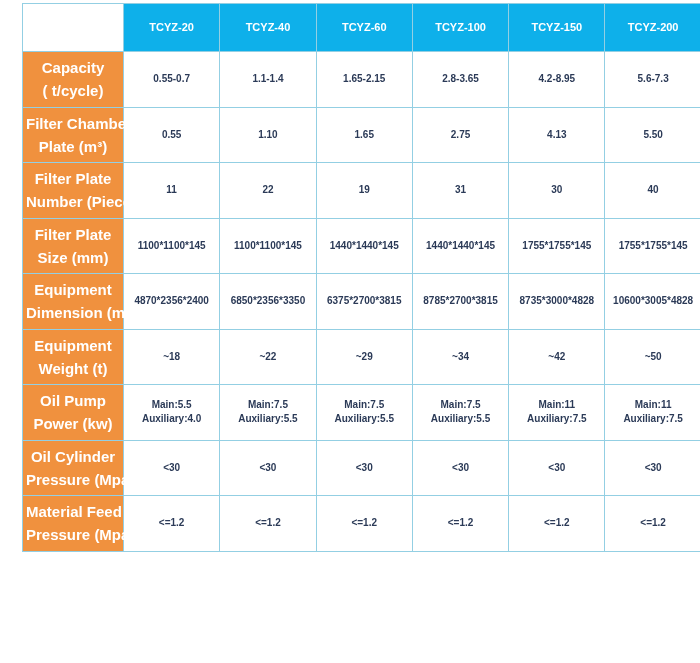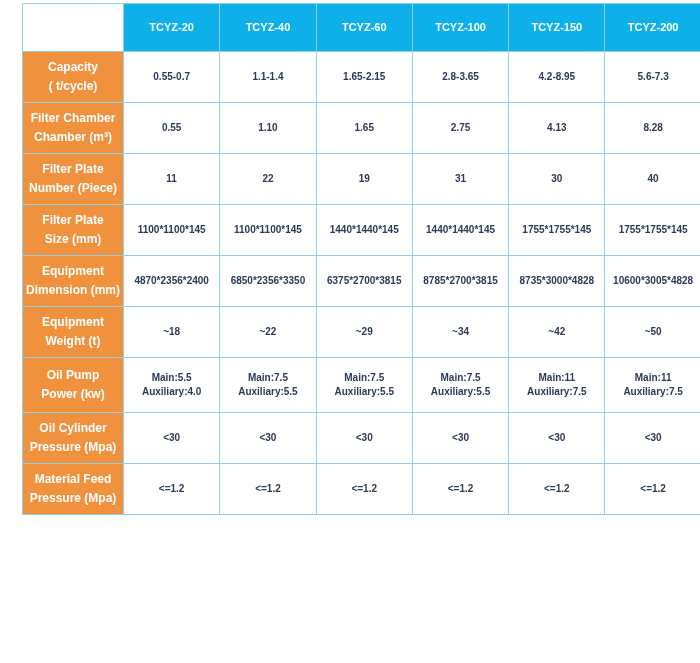--- a/index.html
+++ b/index.html
@@ -70,21 +70,21 @@
     background: #0eb0ea;
     color: #ffffff;
     height: 47px;
     font-size: 11px;
     font-weight: bold;
   }
   
   td.lbl {
     background: #f0913e;
     color: #ffffff;
-    font-size: 12px;
+    font-size: 15px;
     font-weight: bold;
     line-height: 1.55;
     padding: 4px 3px;
   }
   td.lbl .l1, td.lbl .l2 {
     display: block;
     white-space: nowrap;
   }
   td.val {
     font-size: 10px;
@@ -123,28 +123,28 @@
           <td class="col-model val r-h42">0.55-0.7</td>
           <td class="col-model val r-h42">1.1-1.4</td>
           <td class="col-model val r-h42">1.65-2.15</td>
           <td class="col-model val r-h42">2.8-3.65</td>
           <td class="col-model val r-h42">4.2-8.95</td>
           <td class="col-model val r-h42">5.6-7.3</td>
         </tr>
         <tr>
           <td class="col-label lbl r-h42">
             <span class="l1">Filter Chamber</span>
-            <span class="l2">Chamber    (m³)</span>
+            <span class="l2">Plate    (m³)</span>
           </td>
           <td class="col-model val r-h42">0.55</td>
           <td class="col-model val r-h42">1.10</td>
           <td class="col-model val r-h42">1.65</td>
           <td class="col-model val r-h42">2.75</td>
           <td class="col-model val r-h42">4.13</td>
-          <td class="col-model val r-h42">8.28</td>
+          <td class="col-model val r-h42">5.50</td>
         </tr>
         <tr>
           <td class="col-label lbl r-h42">
             <span class="l1">Filter Plate</span>
             <span class="l2">Number  (Piece)</span>
           </td>
           <td class="col-model val r-h42">11</td>
           <td class="col-model val r-h42">22</td>
           <td class="col-model val r-h42">19</td>
           <td class="col-model val r-h42">31</td>

